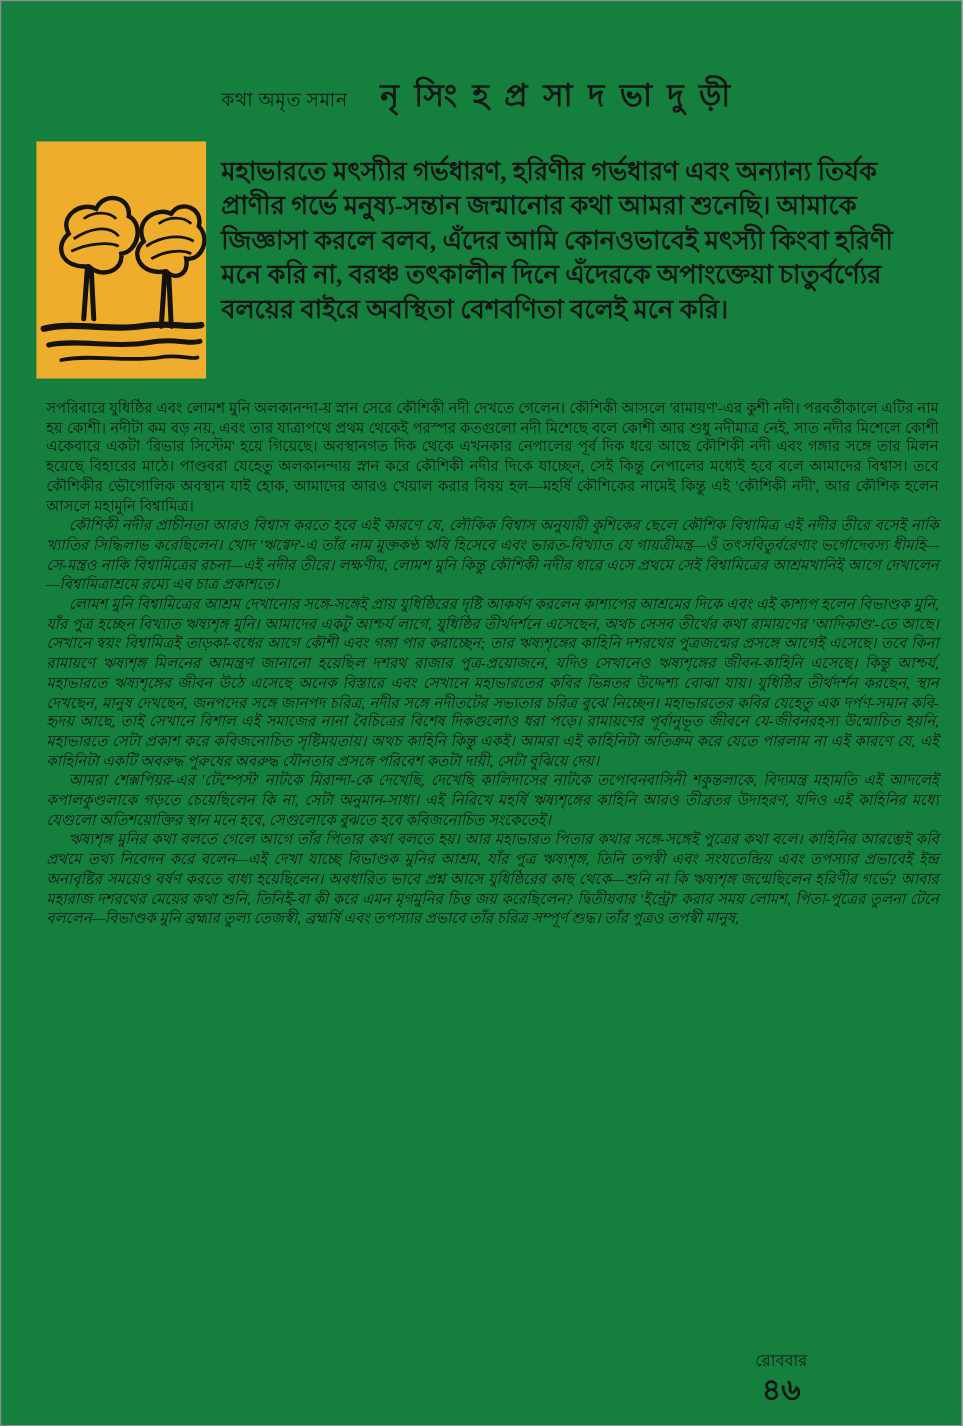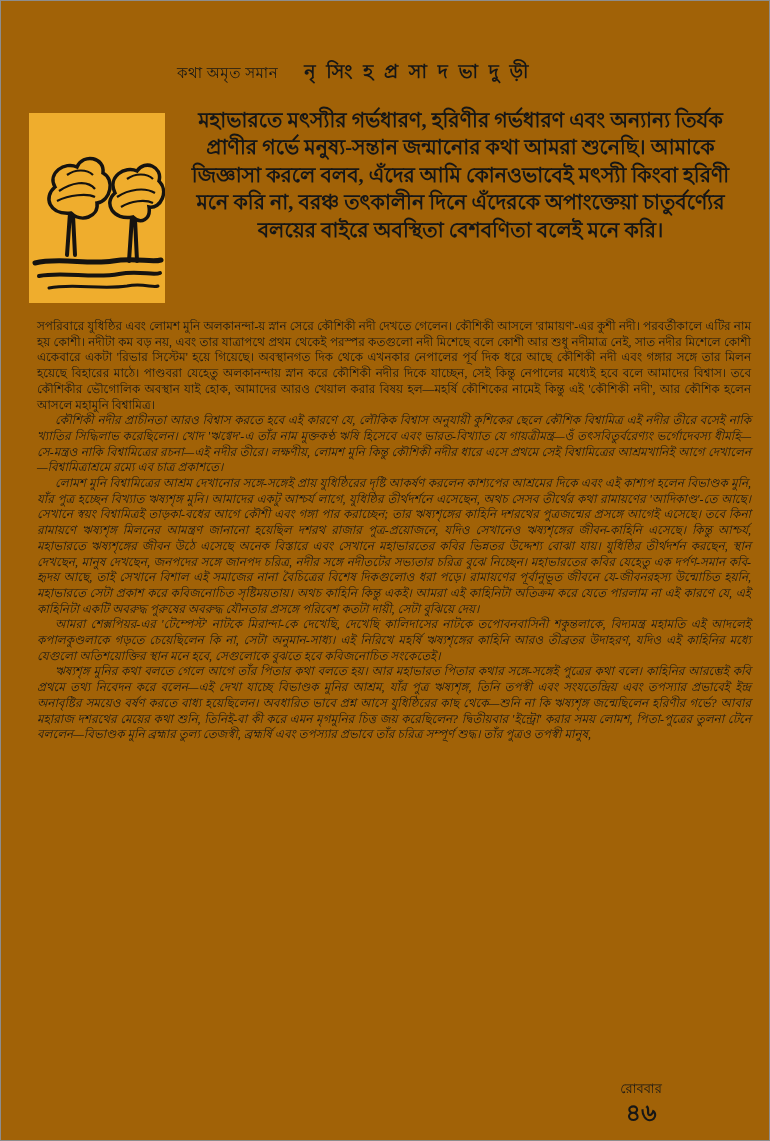--- a/index.html
+++ b/index.html
@@ -1,49 +1,49 @@
 <!DOCTYPE html>
 <html lang="bn"><head>
 <meta charset="utf-8">
 <style>
   html,body{margin:0;padding:0;background:#ffffff;}
   .page{
     position:relative;
     width:770px;height:1141px;
-    background:#a16207;
+    background:#15803d;
     box-sizing:border-box;
     border:1px solid #8d8d8d;
     font-family:"Liberation Serif","DejaVu Serif",serif;
     color:#161616;
     overflow:hidden;
   }
   .header{
     position:absolute;left:176px;top:56px;
     display:flex;align-items:baseline;gap:26px;white-space:nowrap;
   }
   .series-title{font-size:15px;letter-spacing:0.5px;}
-  .author{font-size:19px;font-weight:bold;letter-spacing:3px;}
+  .author{font-size:25px;font-weight:bold;letter-spacing:3px;}
   .illustration{
     position:absolute;left:28px;top:112px;width:136px;height:190px;
   }
   .illustration svg{display:block;width:100%;height:100%;}
   .intro{
-    position:absolute;left:176px;top:106px;width:567px;
+    position:absolute;left:176px;top:124px;width:567px;
     font-size:20.5px;line-height:1.34;font-weight:600;
-    text-align:center;
+    text-align:left;
   }
   .body-text{
     position:absolute;left:36px;top:318px;width:714px;
     font-size:11.9px;line-height:15.7px;
     text-align:justify;
   }
   .body-text p{margin:0;}
   .body-text p.indent{text-indent:18px;font-style:italic;}
   .footer{
-    position:absolute;right:88px;bottom:14px;width:80px;
+    position:absolute;right:104px;bottom:14px;width:80px;
     text-align:center;
   }
   .magazine-name{font-size:13px;}
   .page-number{font-size:24px;font-weight:bold;line-height:1.1;}
 </style>
 </head>
 <body>
 
 <div class="page">
 

